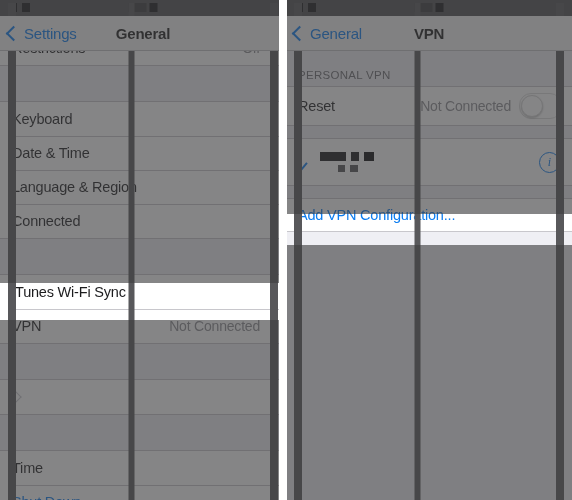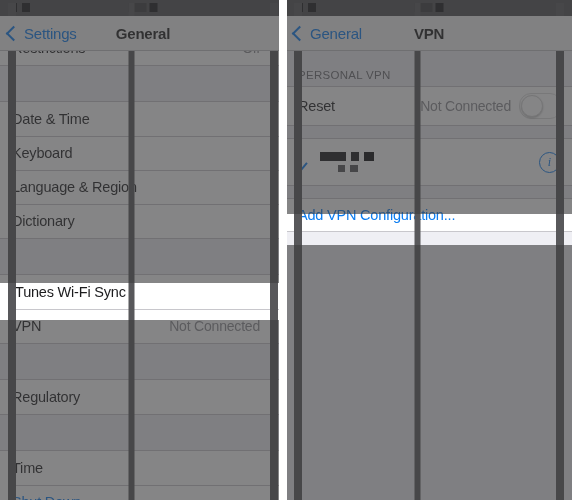--- a/index.html
+++ b/index.html
@@ -350,33 +350,33 @@
           <span class="row-label">Restrictions</span>
           <span class="row-value">Off</span>
           <span class="chev"></span>
         </div>
       </div>
 
       <div class="spacer tall"></div>
 
       <div class="group">
         <div class="row">
+          <span class="row-label">Keyboard</span>
+          <span class="chev"></span>
+        </div>
+        <div class="row">
           <span class="row-label">Date &amp; Time</span>
           <span class="chev"></span>
         </div>
         <div class="row">
-          <span class="row-label">Keyboard</span>
-          <span class="chev"></span>
-        </div>
-        <div class="row">
           <span class="row-label">Language &amp; Region</span>
           <span class="chev"></span>
         </div>
         <div class="row">
-          <span class="row-label">Dictionary</span>
+          <span class="row-label">Connected</span>
           <span class="chev"></span>
         </div>
       </div>
 
       <div class="spacer tall"></div>
 
       <div class="group">
         <div class="row">
           <span class="row-label">iTunes Wi-Fi Sync</span>
           <span class="chev"></span>
@@ -385,21 +385,20 @@
           <span class="row-label">VPN</span>
           <span class="row-value">Not Connected</span>
           <span class="chev"></span>
         </div>
       </div>
 
       <div class="spacer tall"></div>
 
       <div class="group">
         <div class="row">
-          <span class="row-label">Regulatory</span>
           <span class="chev"></span>
         </div>
       </div>
 
       <div class="spacer tall"></div>
 
       <div class="group">
         <div class="row">
           <span class="row-label">Time</span>
           <span class="chev"></span>

